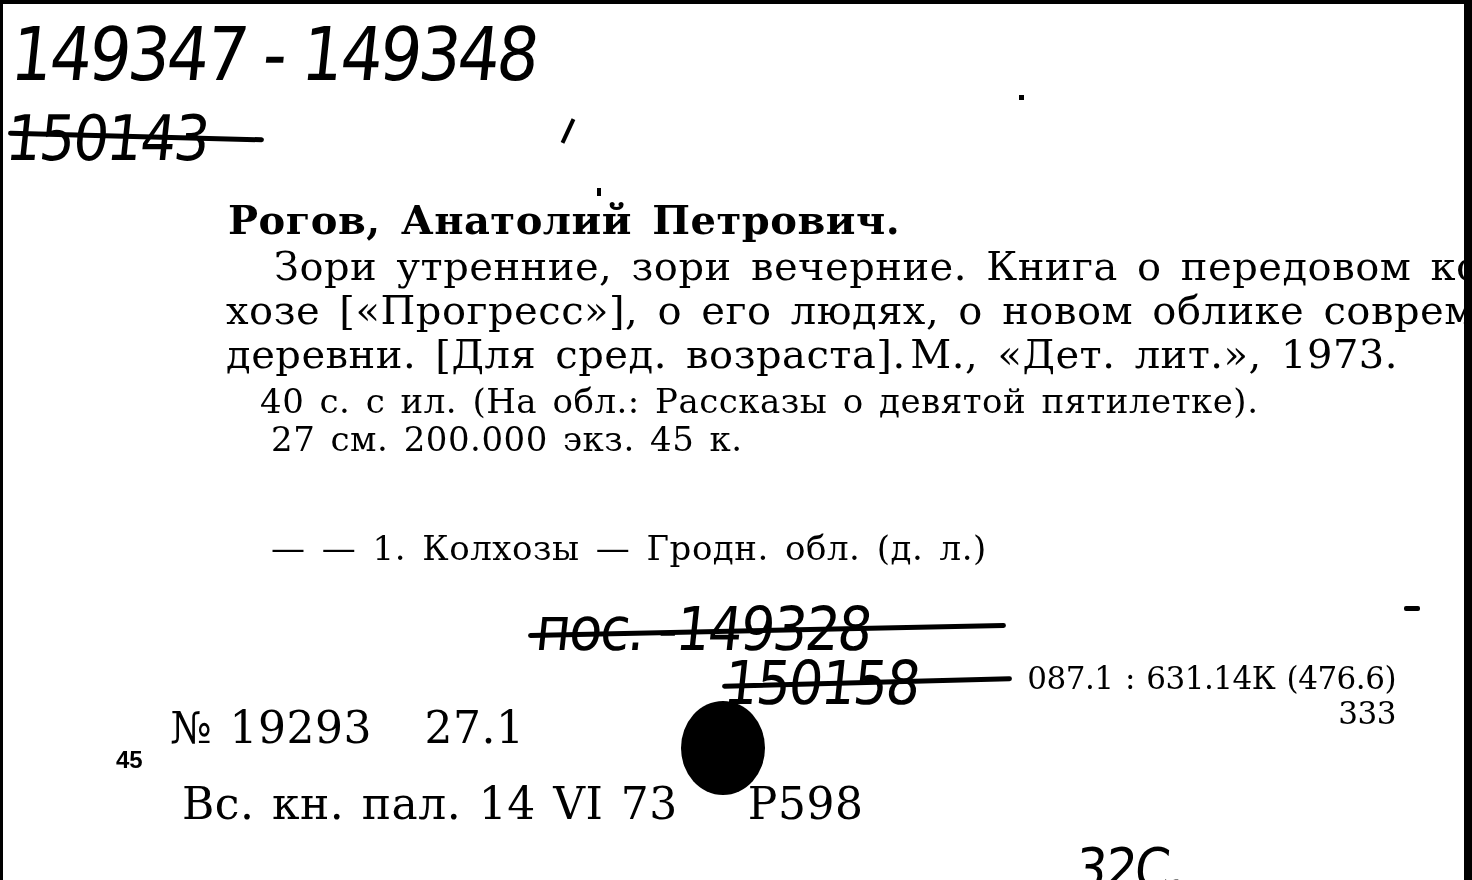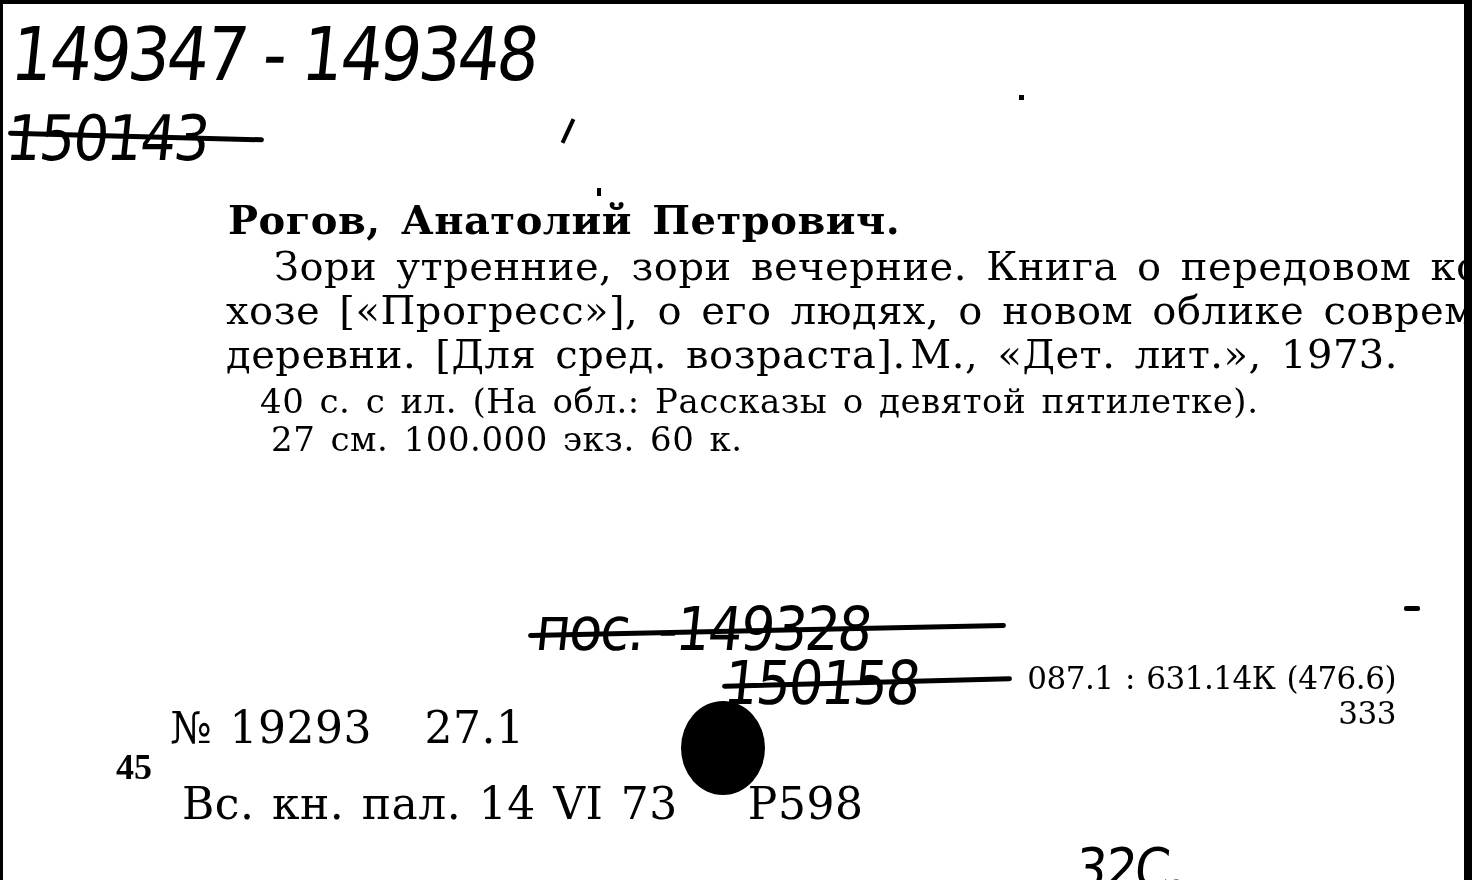--- a/index.html
+++ b/index.html
@@ -19,21 +19,21 @@
     font-family:"DejaVu Serif", serif;
     letter-spacing:.5px;word-spacing:6px;
   }
   .author{font-size:40px;font-weight:bold;}
   .body-line{font-size:40px;}
   .line3{display:flex;justify-content:space-between;align-items:center;}
   .collation{font-size:34px;word-spacing:4px;}
   .subject{font-size:34px;word-spacing:5px;}
   .classnum{font-size:31px;letter-spacing:-0.5px;word-spacing:2px;}
   .reg{font-size:44px;word-spacing:3px;}
-  .stamp{font-size:36px;font-weight:bold;font-family:Liberation Serif, serif;}
+  .stamp{font-size:24px;font-weight:bold;font-family:Liberation Sans, sans-serif;}
   
   .hw{
     font-family:"DejaVu Sans", sans-serif;
     transform:skewX(-6deg) scaleY(1.12);
     transform-origin:left top;
     letter-spacing:-2px;
     font-weight:normal;
   }
   .hw-big{font-size:66px;letter-spacing:-3px;}
   .hw-med{font-size:54px;}
@@ -67,22 +67,23 @@
 
   <div class="abs print body-line" style="left:226px;top:287px;">хозе [«Прогресс»], о его людях, о новом облике соврем.</div>
 
   <div class="abs print body-line line3" style="left:226px;top:331px;width:1172px;">
     <span>деревни. [Для сред. возраста].</span>
     <span>М., «Дет. лит.», 1973.</span>
   </div>
 
   <div class="abs print collation" style="left:260px;top:381px;">40 с. с ил. (На обл.: Рассказы о девятой пятилетке).</div>
 
-  <div class="abs print collation" style="left:271px;top:419px;">27 см. 100.000 экз. 60 к.</div>
+  <div class="abs print collation" style="left:271px;top:419px;">27 см. 200.000 экз. 45 к.</div>
 
+  <div class="abs print subject" style="left:271px;top:528px;">— — 1. Колхозы — Гродн. обл. (д. л.)</div>
 
   <div class="abs hw hw-med" style="left:540px;top:594px;">пос. -149328</div>
   <div class="strike" style="left:528px;top:628px;width:478px;transform:rotate(-1.2deg);"></div>
 
   <div class="abs hw hw-med" style="left:728px;top:648px;">150158</div>
   <div class="strike" style="left:722px;top:680px;width:290px;transform:rotate(-1.5deg);"></div>
 
   <div class="abs print classnum" style="right:76px;top:660px;">087.1 : 631.14К (476.6)</div>
   <div class="abs print classnum" style="right:76px;top:695px;">333</div>
 

